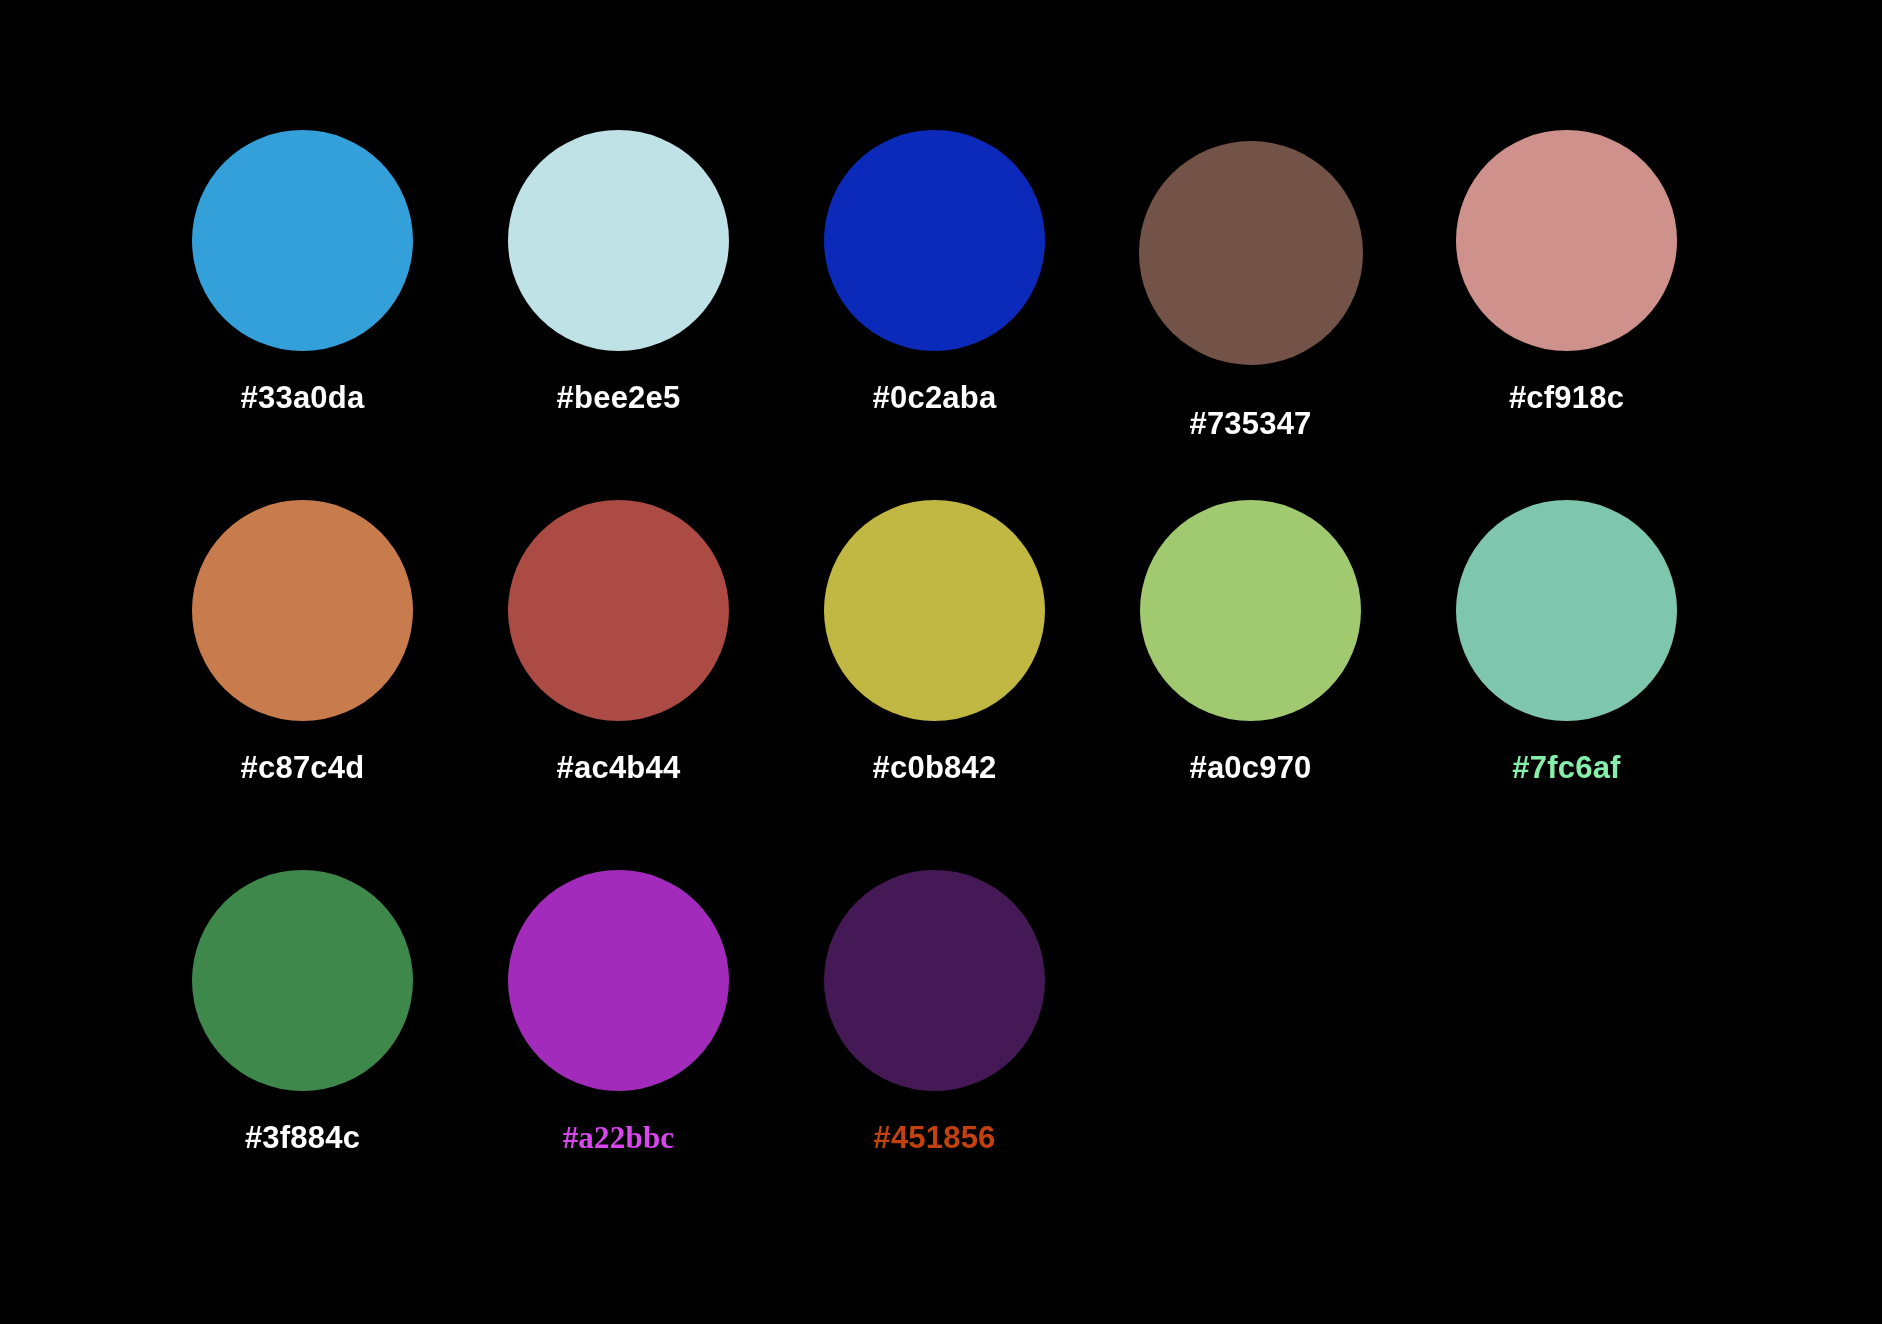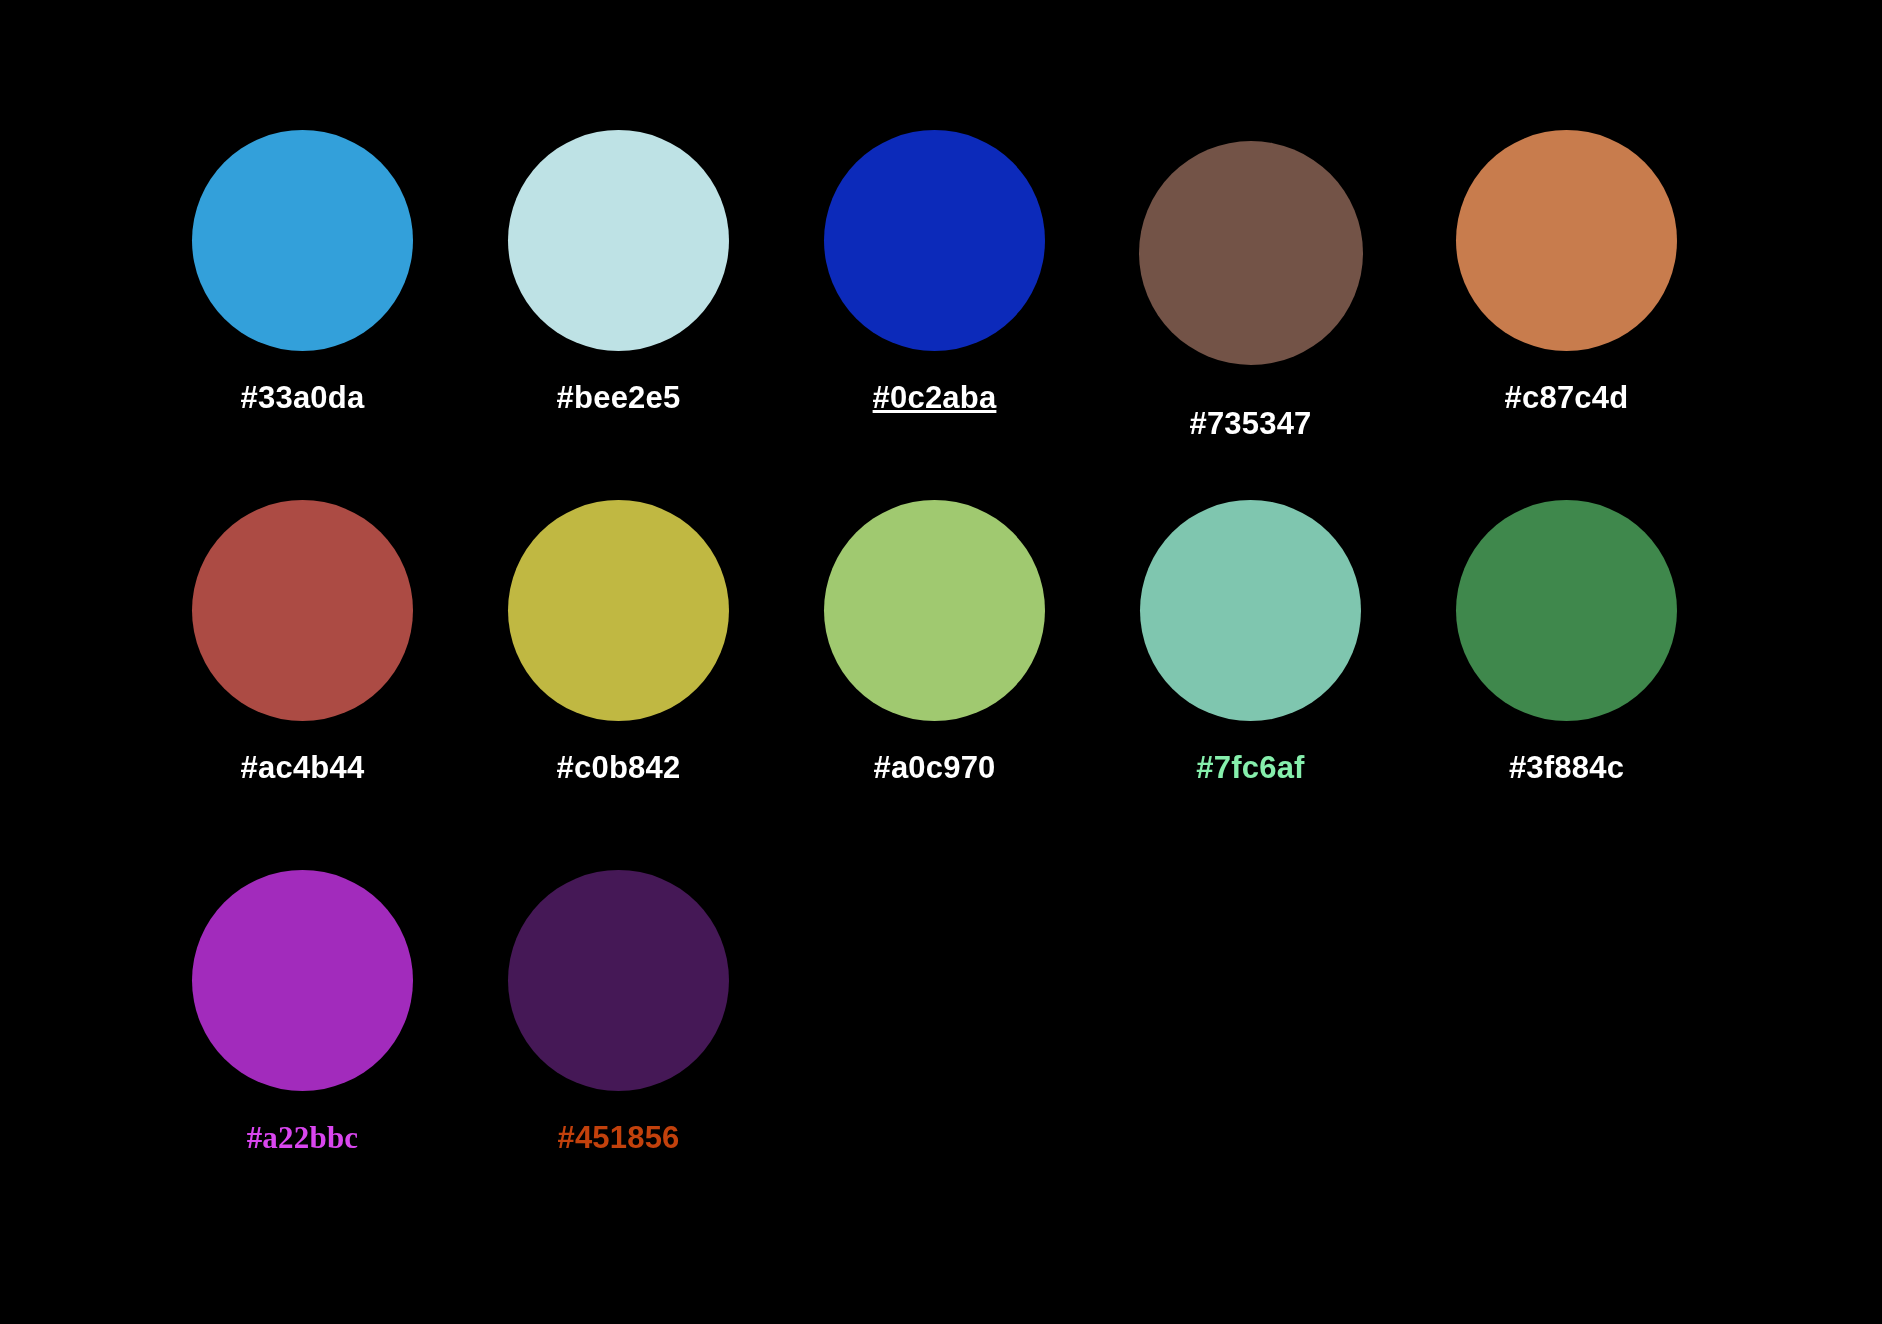--- a/index.html
+++ b/index.html
@@ -80,25 +80,29 @@
       <div class="swatch">
         <div class="swatch-circle" style="background-color: rgb(51, 160, 218);"></div>
         <div class="swatch-label" style="color: rgb(255, 255, 255);">#33a0da</div>
       </div>
       <div class="swatch">
         <div class="swatch-circle" style="background-color: rgb(190, 226, 229);"></div>
         <div class="swatch-label" style="color: rgb(255, 255, 255);">#bee2e5</div>
       </div>
       <div class="swatch">
         <div class="swatch-circle" style="background-color: rgb(12, 42, 186);"></div>
-        <div class="swatch-label" style="color: rgb(255, 255, 255); text-decoration: underline;">#0c2aba</div>
+        <div class="swatch-label" style="color: rgb(255, 255, 255);">#0c2aba</div>
       </div>
       <div class="swatch offset-down">
         <div class="swatch-circle" style="background-color: rgb(115, 83, 71);"></div>
         <div class="swatch-label" style="color: rgb(255, 255, 255); margin-top: 43px;">#735347</div>
+      </div>
+      <div class="swatch">
+        <div class="swatch-circle" style="background-color: rgb(207, 145, 140);"></div>
+        <div class="swatch-label" style="color: rgb(255, 255, 255);">#cf918c</div>
       </div>
       <div class="swatch">
         <div class="swatch-circle" style="background-color: rgb(200, 124, 77);"></div>
         <div class="swatch-label" style="color: rgb(255, 255, 255);">#c87c4d</div>
       </div>
       <div class="swatch">
         <div class="swatch-circle" style="background-color: rgb(172, 75, 68);"></div>
         <div class="swatch-label" style="color: rgb(255, 255, 255);">#ac4b44</div>
       </div>
       <div class="swatch">

